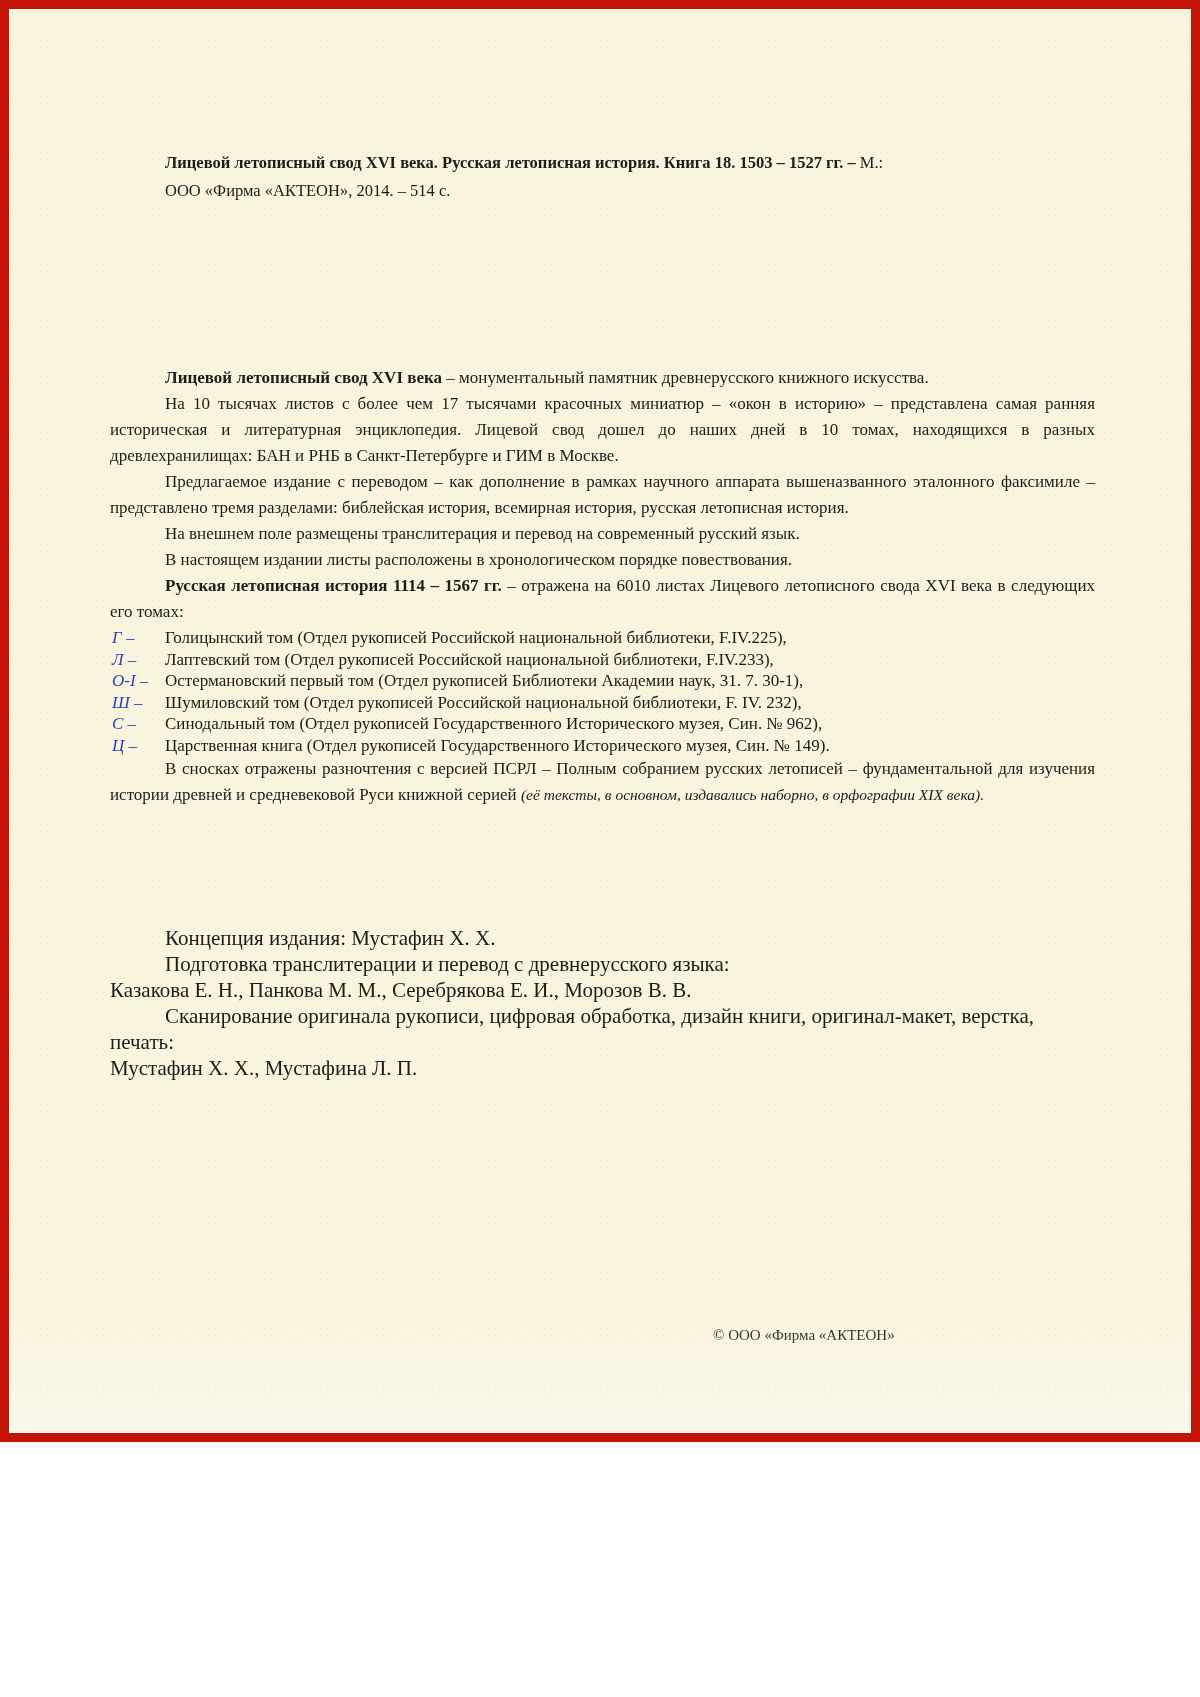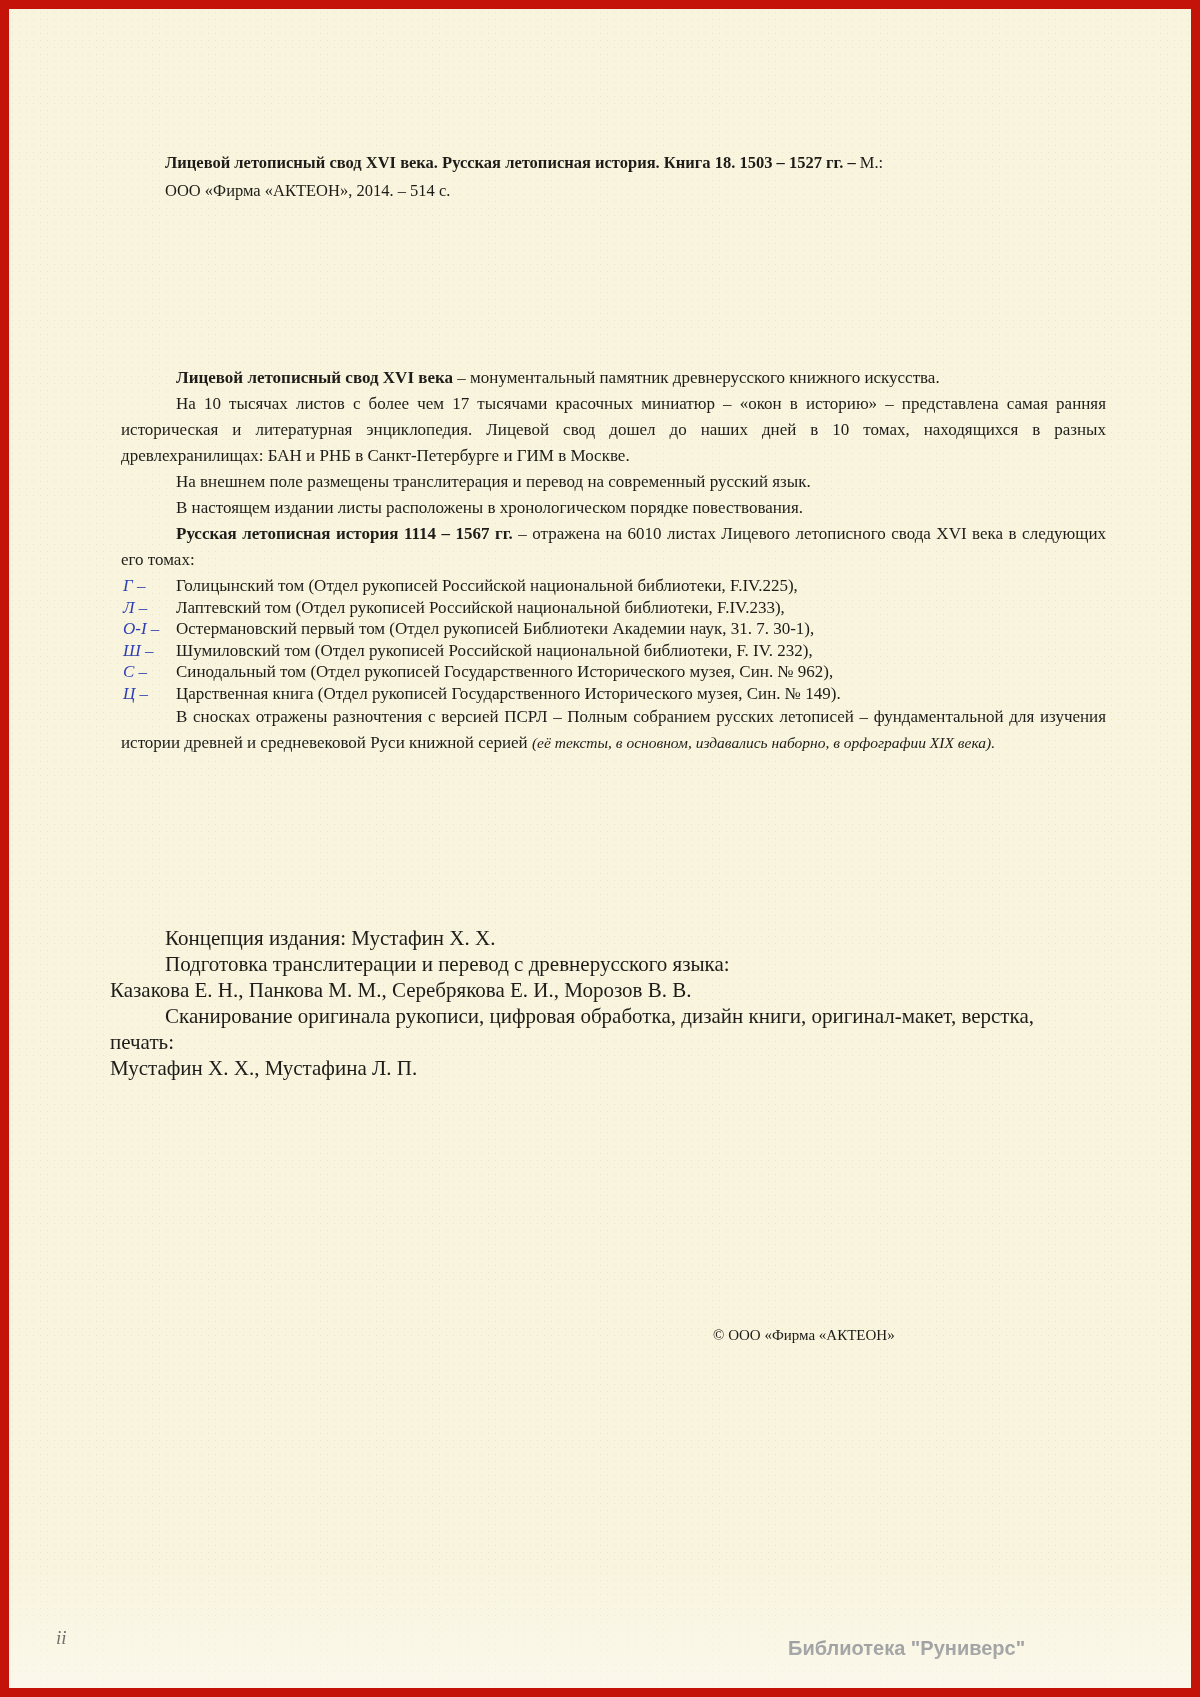--- a/index.html
+++ b/index.html
@@ -1,39 +1,39 @@
 <!DOCTYPE html>
 <html lang="ru"><head>
 <meta charset="utf-8">
 <style>
   html,body{margin:0;padding:0;background:#ffffff;}
   .page{
     position:relative;
-    width:1200px;height:1697px;
+    width:1200px;height:1442px;
     box-sizing:border-box;
     background-color:#f8f4de;
     background-image:radial-gradient(circle, rgba(210,200,150,.35) .8px, rgba(0,0,0,0) 1px);
     background-size:7px 7px;
     border:9px solid #c41309;
     overflow:hidden;
     color:#1d1c18;
     font-family:"Liberation Serif", serif;
   }
   .footer-band{
     position:absolute;left:0;right:0;bottom:0;height:120px;
     background:linear-gradient(to bottom, rgba(253,252,246,0), rgba(253,252,246,.55));
     pointer-events:none;
   }
   .b{font-weight:bold;}
   .citation{
     position:absolute;left:156px;top:140px;width:745px;
     font-size:16.5px;line-height:28px;
   }
   .main{
-    position:absolute;left:112px;top:356px;width:985px;
+    position:absolute;left:101px;top:356px;width:985px;
     font-size:17px;line-height:26px;text-align:justify;
   }
   .main p{margin:0;text-indent:55px;}
   .heading{margin-top:14px;}
   .vols{margin-top:2px;}
   .vol{
     position:relative;padding-left:55px;line-height:21.5px;
     text-align:left;
   }
   .letter{
@@ -67,20 +67,21 @@
 </head>
 <body>
 
 <div class="page">
 
   <div class="citation"><span class="b">Лицевой летописный свод XVI века. Русская летописная история. Книга 18. 1503 – 1527 гг. – </span><span>М.: ООО «Фирма «АКТЕОН», 2014. – 514 с.</span></div>
 
   <div class="main">
     <p><span class="b">Лицевой летописный свод XVI века</span><span> – монументальный памятник древнерусского книжного искусства.</span></p>
     <p>На 10 тысячах листов с более чем 17 тысячами красочных миниатюр – «окон в историю» – представлена самая ранняя историческая и литературная энциклопедия. Лицевой свод дошел до наших дней в 10 томах, находящихся в разных древлехранилищах: БАН и РНБ в Санкт-Петербурге и ГИМ в Москве.</p>
+    <p>Предлагаемое издание с переводом – как дополнение в рамках научного аппарата вышеназванного эталонного факсимиле – представлено тремя разделами: библейская история, всемирная история, русская летописная история.</p>
     <p>На внешнем поле размещены транслитерация и перевод на современный русский язык.</p>
     <p>В настоящем издании листы расположены в хронологическом порядке повествования.</p>
 
     <p class="heading"><span class="b">Русская летописная история 1114 – 1567 гг.</span><span> – отражена на 6010 листах Лицевого летописного свода XVI века в следующих его томах:</span></p>
 
     <div class="vols">
       <div class="vol"><span class="letter">Г –</span><span>Голицынский том </span><span class="vsrc">(Отдел рукописей Российской национальной библиотеки, F.IV.225),</span></div>
       <div class="vol"><span class="letter">Л –</span><span>Лаптевский том </span><span class="vsrc">(Отдел рукописей Российской национальной библиотеки, F.IV.233),</span></div>
       <div class="vol"><span class="letter">О-I –</span><span>Остермановский первый том </span><span class="vsrc">(Отдел рукописей Библиотеки Академии наук, 31. 7. 30-1),</span></div>
       <div class="vol"><span class="letter">Ш –</span><span>Шумиловский том </span><span class="vsrc">(Отдел рукописей Российской национальной библиотеки, F. IV. 232),</span></div>

